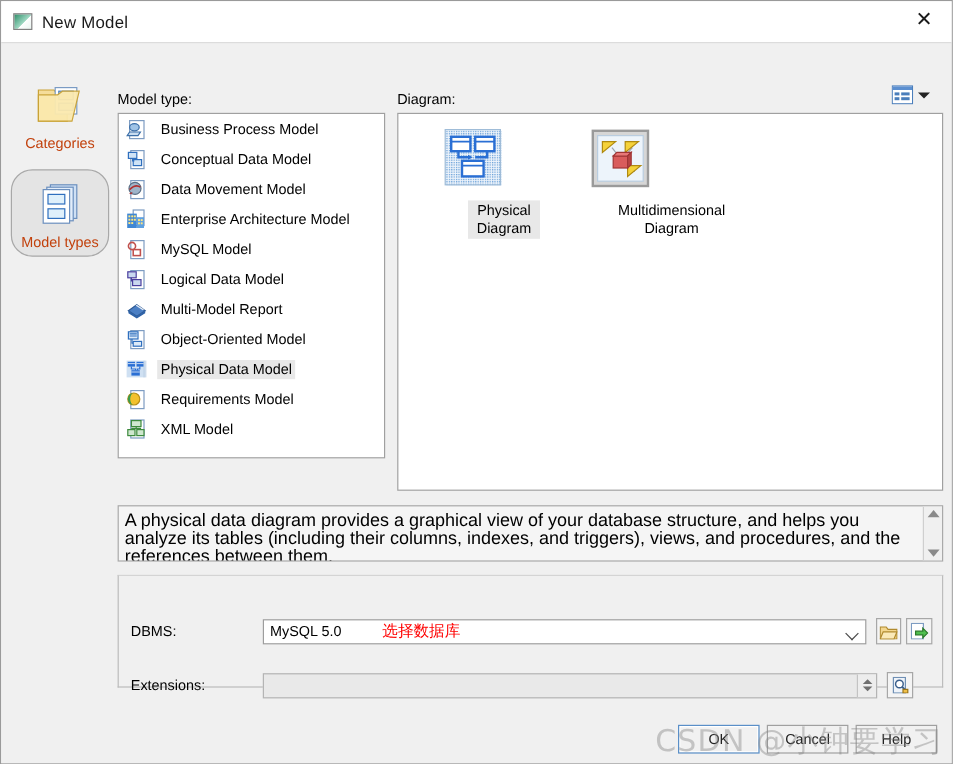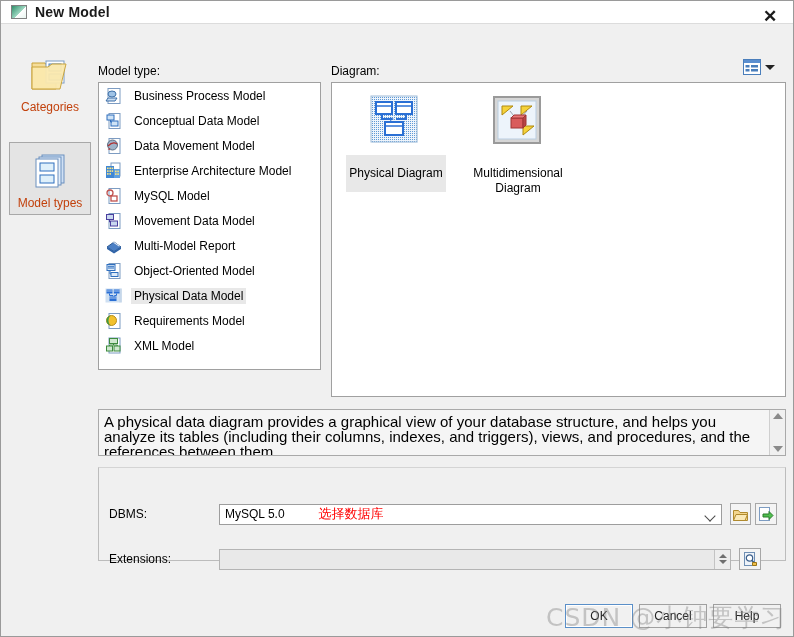--- a/index.html
+++ b/index.html
@@ -22,29 +22,28 @@
     position: absolute;
     left: 0; top: 0;
     width: 794px; height: 637px;
     background: #f0f0f0;
     border: 1px solid #9a9a9a;
     box-sizing: border-box;
     display: flex;
     flex-direction: column;
   }
   .titlebar {
-    height: 22px;
+    height: 34px;
     background: #ffffff;
     display: flex;
     align-items: center;
     padding: 0 0 0 10px;
     box-sizing: border-box;
     flex: none;
     position: relative;
-    font-weight: bold;
   }
   .title-icon {
     width: 16px; height: 14px;
     border: 1px solid #808080;
     background: linear-gradient(135deg,#2f8f6a 0%, #9fd8c2 55%, #ffffff 56%, #e9f5f0 100%);
     margin-right: 8px;
     flex: none;
     box-sizing: border-box;
   }
   .title-text {
@@ -158,22 +157,23 @@
     padding-top: 2px;
   }
   .diagram-item .dicon {
     width: 56px; height: 56px;
     margin: 0 auto 6px auto;
     display: block;
   }
   .diagram-item .dlabel {
     font-size: 12px;
     line-height: 15px;
-    padding: 11px 3px;
+    padding: 1px 3px;
     display: inline-block;
+    margin-left: 48px;
   }
   .diagram-item.selected .dlabel {
     background: #e8e8e8;
   }
 
   
   .view-toggle {
     position: absolute;
     right: 18px; top: 35px;
     display: flex;
@@ -393,21 +393,21 @@
         <svg class="rail-icon" viewBox="0 0 44 44">
           <path d="M4 10 h13 l3 4 h8 v22 h-24 z" fill="#f5dd9a" stroke="#c9a236" stroke-width="1"></path>
           <rect x="18" y="8" width="18" height="22" fill="#ffffff" stroke="#7a9bc4" stroke-width="1"></rect>
           <rect x="21" y="11" width="12" height="7" fill="#dbe9f7" stroke="#4a7ebb" stroke-width="1"></rect>
           <rect x="21" y="21" width="12" height="6" fill="#dbe9f7" stroke="#4a7ebb" stroke-width="1"></rect>
           <path d="M4 14 h16 l4 -3 h14 l-6 25 h-28 z" fill="#fbe9ae" stroke="#c9a236" stroke-width="1" opacity="0.95"></path>
         </svg>
         <span class="rail-label">Categories</span>
       </div>
 
-      <div class="rail-item selected" style="margin-top:23px;">
+      <div class="rail-item selected" style="margin-top:10px;border-radius:18px;">
         <svg class="rail-icon" viewBox="0 0 44 44">
           <rect x="14" y="6" width="22" height="28" fill="#cfe0f4" stroke="#6b8fbe" stroke-width="1"></rect>
           <rect x="11" y="8" width="22" height="28" fill="#e2edfa" stroke="#6b8fbe" stroke-width="1"></rect>
           <rect x="8" y="10" width="22" height="28" fill="#ffffff" stroke="#6b8fbe" stroke-width="1"></rect>
           <rect x="12" y="14" width="14" height="8" fill="#dff0fb" stroke="#2f6fbe" stroke-width="1"></rect>
           <rect x="12" y="26" width="14" height="8" fill="#dff0fb" stroke="#2f6fbe" stroke-width="1"></rect>
         </svg>
         <span class="rail-label">Model types</span>
       </div>
 
@@ -491,21 +491,21 @@
         <span class="rtext">MySQL Model</span>
       </div>
 
       <div class="list-row">
         <svg class="ricon" viewBox="0 0 18 18">
           <rect x="4" y="1.5" width="11" height="15" fill="#ffffff" stroke="#7d9cc2"></rect>
           <rect x="1.5" y="2.5" width="7" height="5" fill="#c9d8ef" stroke="#4b3f9e"></rect>
           <rect x="5.5" y="9" width="7" height="5" fill="#c9d8ef" stroke="#4b3f9e"></rect>
           <path d="M4.5 7.5 v2.5 h1" fill="none" stroke="#4b3f9e"></path>
         </svg>
-        <span class="rtext">Movement Data Model</span>
+        <span class="rtext">Logical Data Model</span>
       </div>
 
       <div class="list-row">
         <svg class="ricon" viewBox="0 0 18 18">
           <path d="M2 10 l7 -5 7 5 -7 4.5 z" fill="#4b7fc4" stroke="#2d5a95"></path>
           <path d="M2 10 v2 l7 4.5 7 -4.5 v-2 l-7 4.5 z" fill="#2f63a8"></path>
           <path d="M9 5 l6 4 -1 .6 -6 -4 z" fill="#e8eef6"></path>
         </svg>
         <span class="rtext">Multi-Model Report</span>
       </div>

